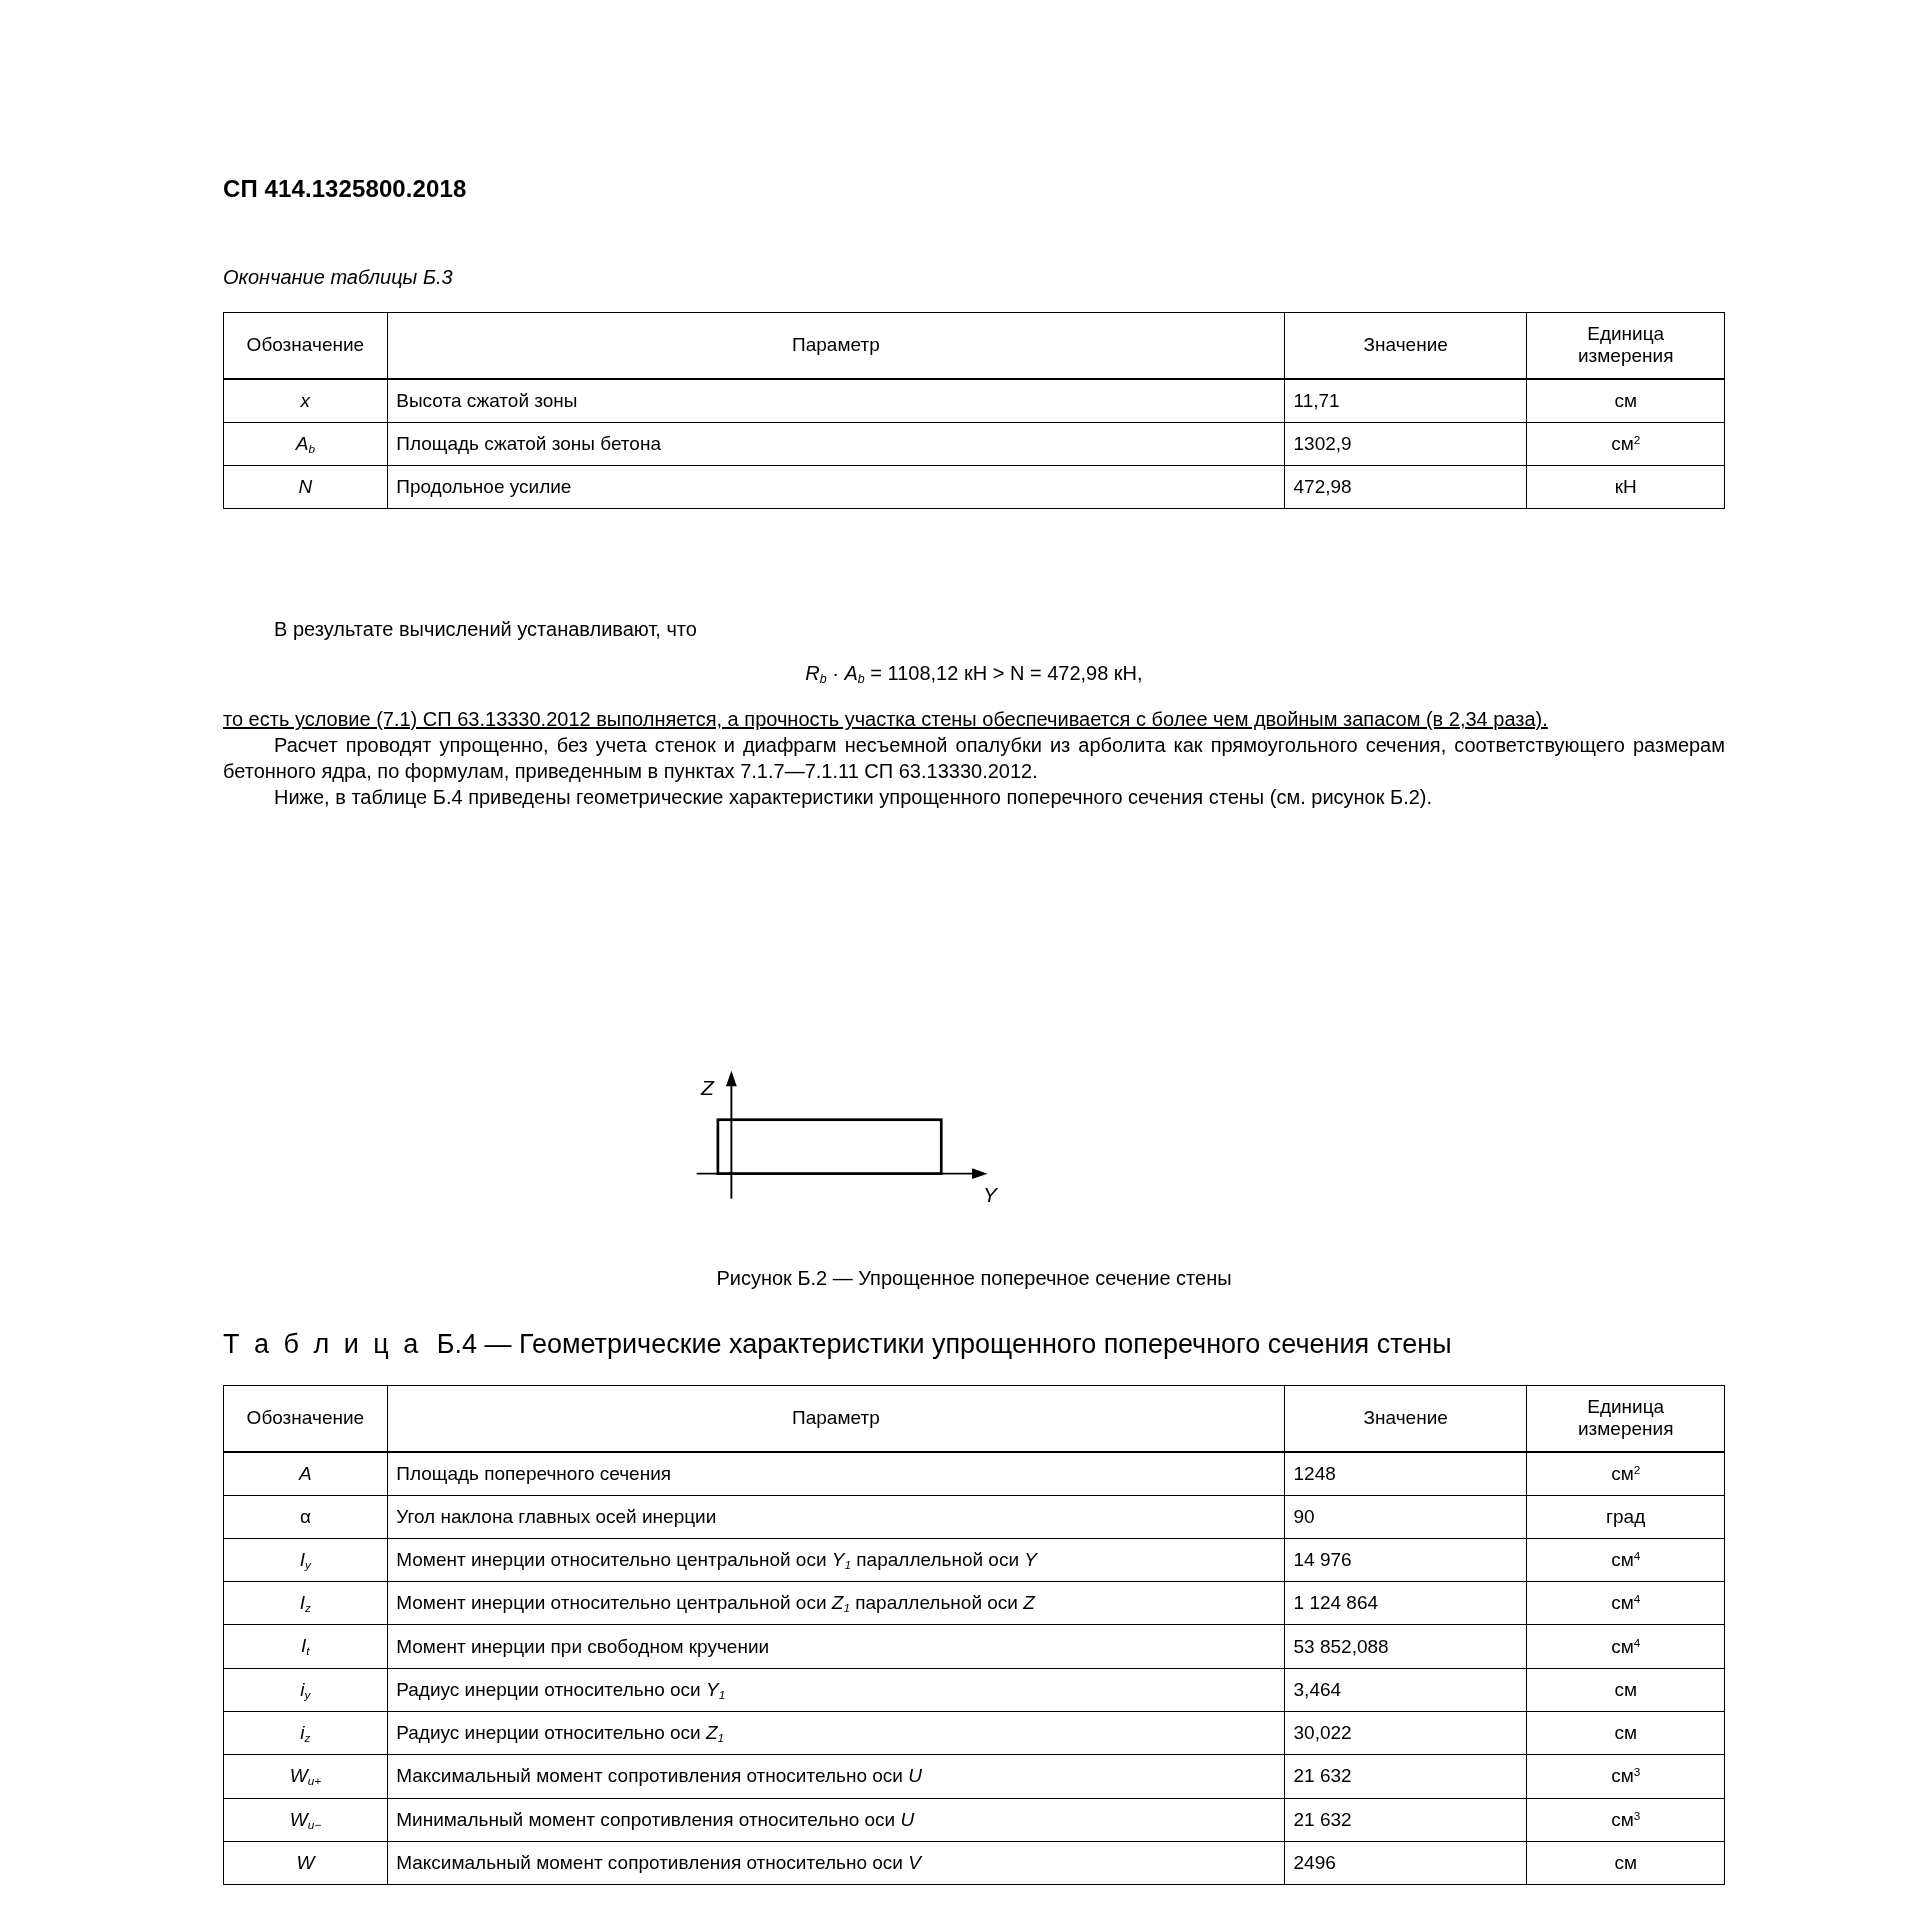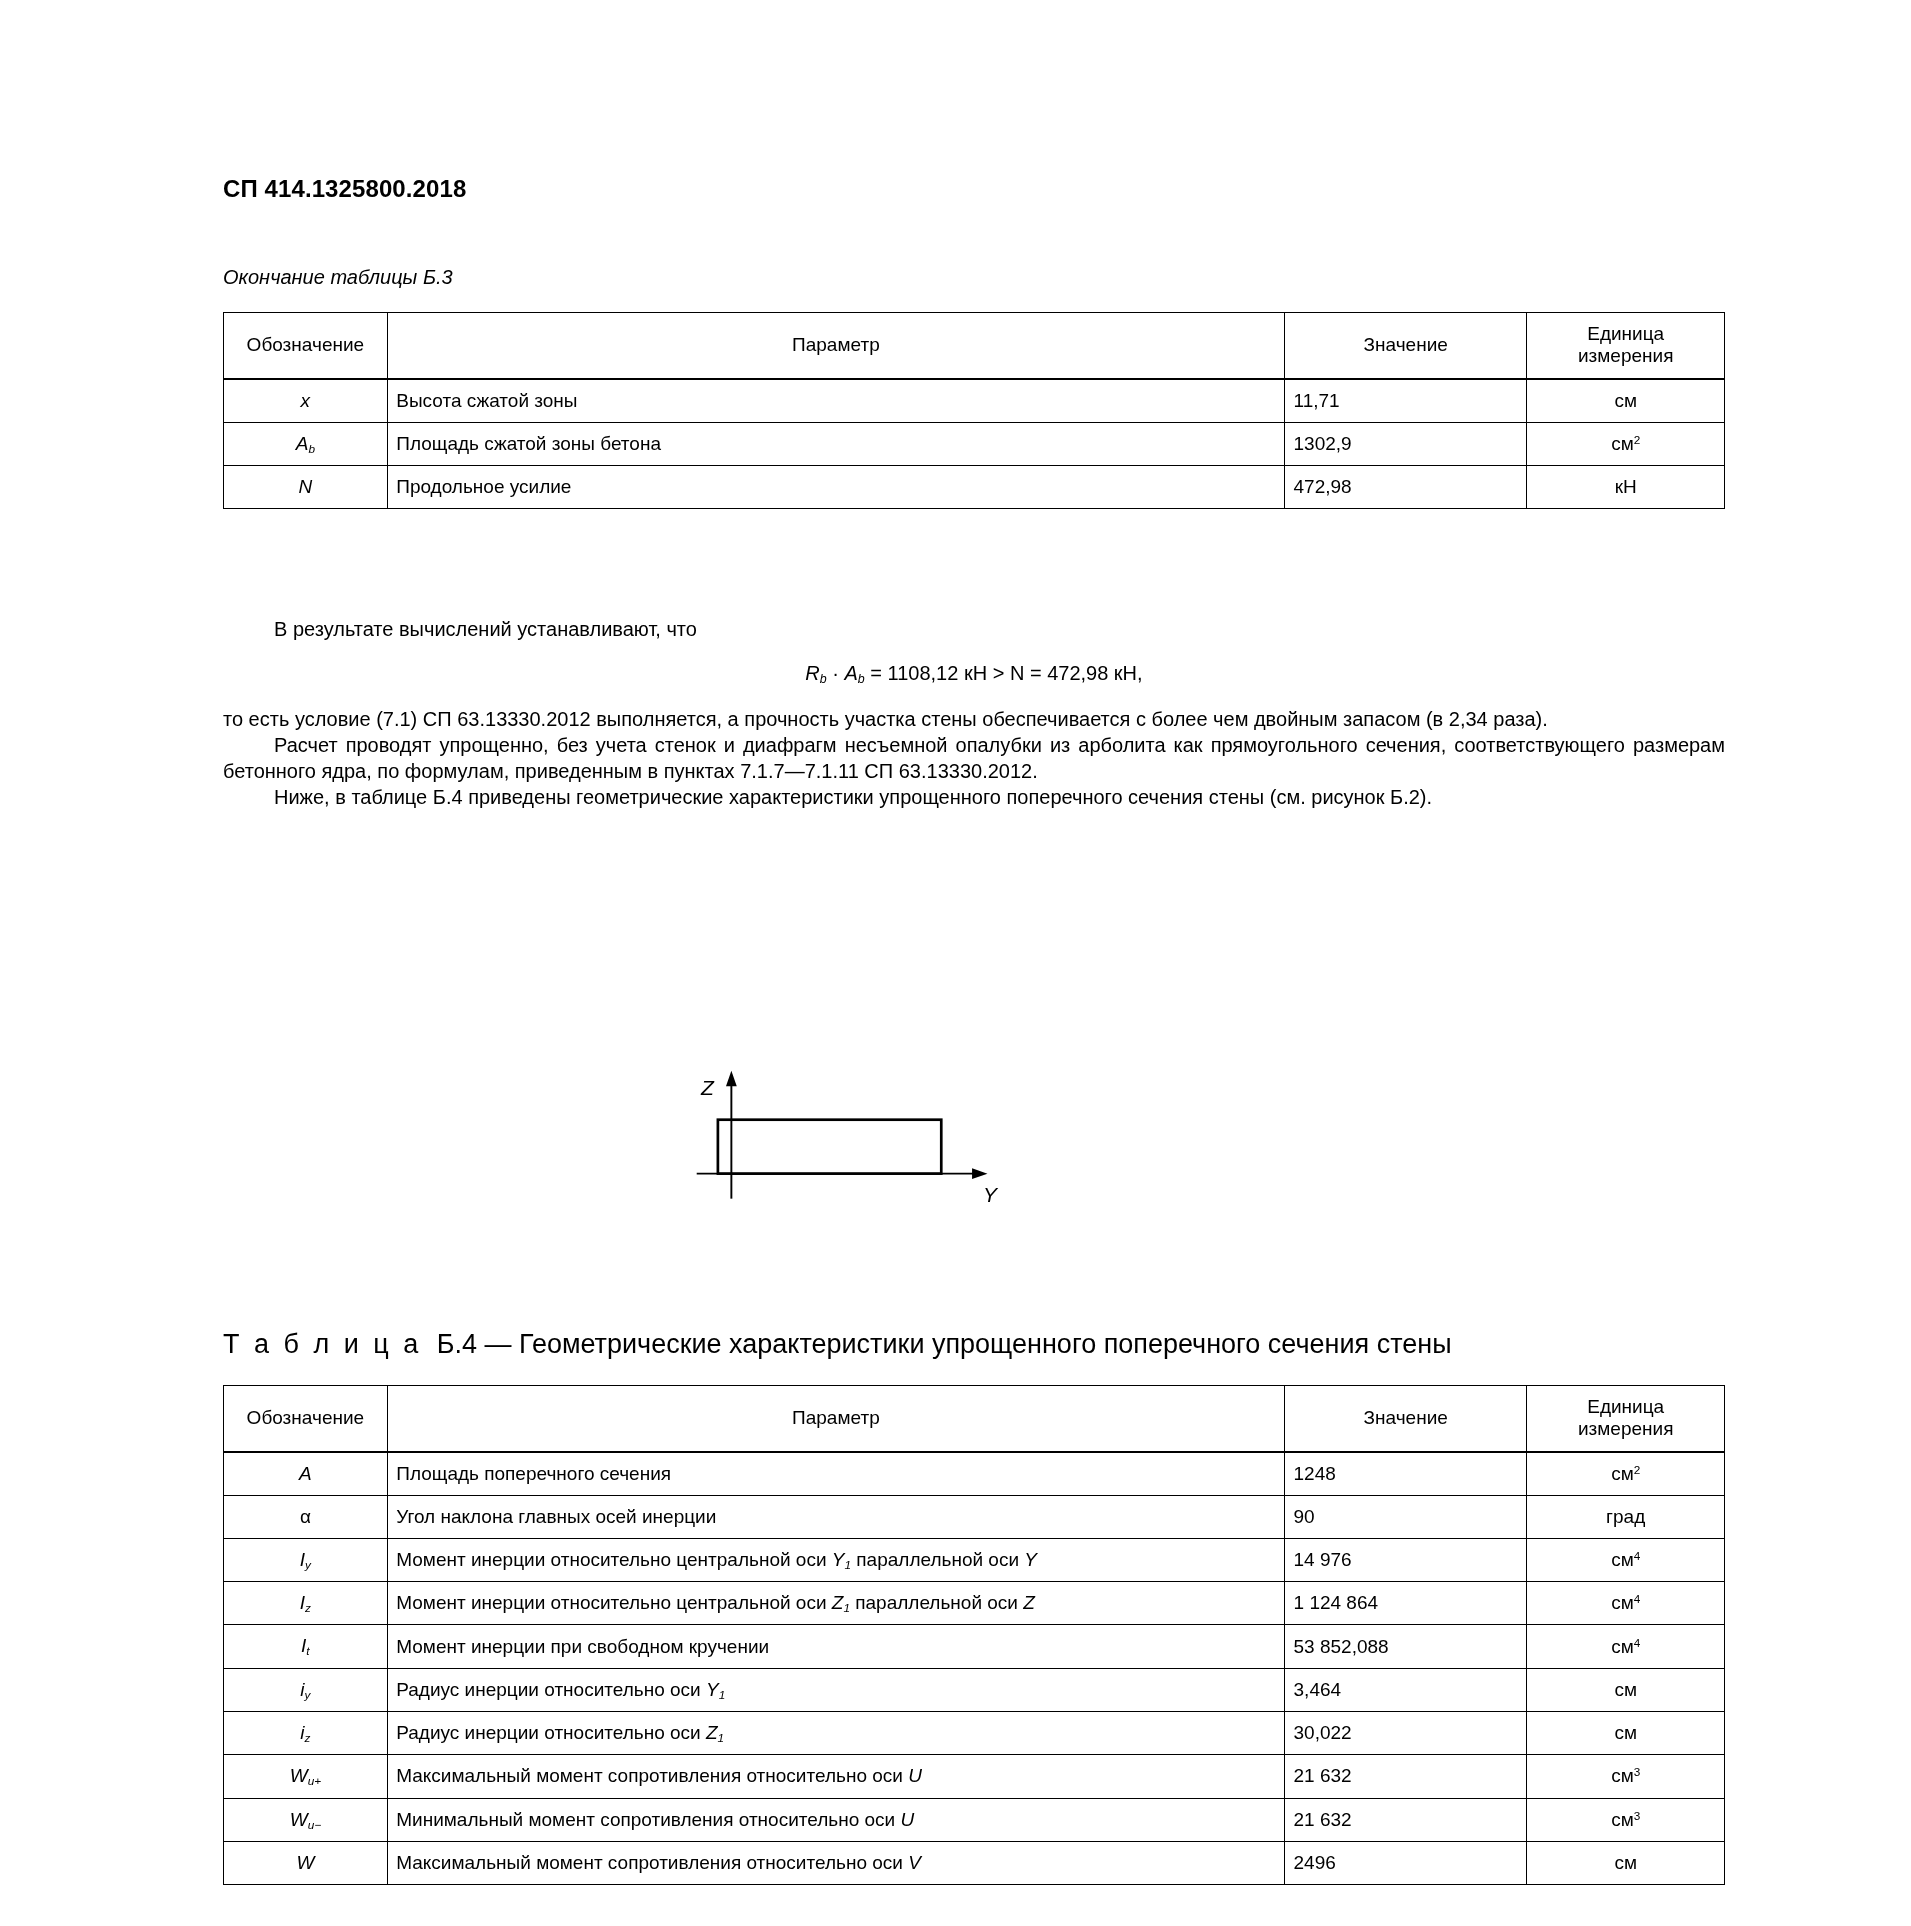--- a/index.html
+++ b/index.html
@@ -189,21 +189,21 @@
   </div>
 
   <div class="content" style="top:616px;">
 
     <p class="para indent nojust" style="margin:0 0 20px 0;">В результате вычислений устанавливают, что</p>
 
     <p class="eq-center" style="margin:0 0 20px 0;">
       <span class="ital">R</span><sub class="v">b</sub><span> · </span><span class="ital">A</span><sub class="v">b</sub><span> = 1108,12 кН &gt; N = 472,98 кН,</span>
     </p>
 
-    <p class="para" style="margin:12px 0 0 0;">то есть условие (7.1) СП 63.13330.2012 выполняется, а прочность участка стены обеспечивается с более чем двойным запасом (в 2,34 раза).</p>
+    <p class="para" style="margin:12px 0 0 0;text-decoration:underline;">то есть условие (7.1) СП 63.13330.2012 выполняется, а прочность участка стены обеспечивается с более чем двойным запасом (в 2,34 раза).</p>
 
 
     <p class="para indent" style="margin:0;">Расчет проводят упрощенно, без учета стенок и диафрагм несъемной опалубки из арболита как прямоугольного сечения, соответствующего размерам бетонного ядра, по формулам, приведенным в пунктах 7.1.7—7.1.11 СП 63.13330.2012.</p>
 
     <p class="para indent" style="margin:0;">Ниже, в таблице Б.4 приведены геометрические характеристики упрощенного поперечного сечения стены (см. рисунок Б.2).</p>
   </div>
 
   <div class="figure">
     <div class="fig-inner">
       <svg width="1502" height="216" viewBox="0 0 3900 560" xmlns="http://www.w3.org/2000/svg">
@@ -215,20 +215,21 @@
         <polygon points="1985,305 1945,291 1945,319" fill="#000"></polygon>
 
         <rect x="1285" y="165" width="580" height="140" fill="none" stroke="#000" stroke-width="7"></rect>
       </svg>
       <div style="position:absolute; left:478px; top:20px; font-size:21px; font-style:italic;">Z</div>
       <div style="position:absolute; left:760px; top:127px; font-size:21px; font-style:italic;">Y</div>
     </div>
   </div>
 
 
+  <div class="fig-caption">Рисунок Б.2 — Упрощенное поперечное сечение стены</div>
 
   <div class="tbl4-title">
     <span class="sp-wide">Т а б л и ц а</span><span>&nbsp;&nbsp;</span><span>Б.4</span><span>&nbsp;</span><span>— Геометрические характеристики упрощенного поперечного сечения стены</span>
   </div>
 
   <div class="tb-wrap" style="top:1385px;">
     <table class="doc-table">
       <colgroup>
         <col class="c-sym">
           <col class="c-par">

